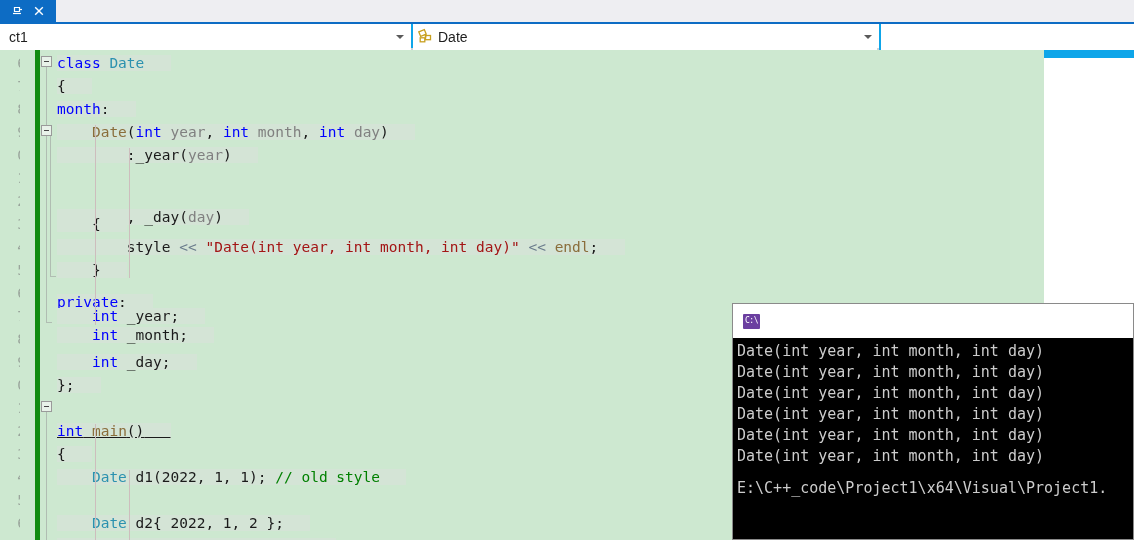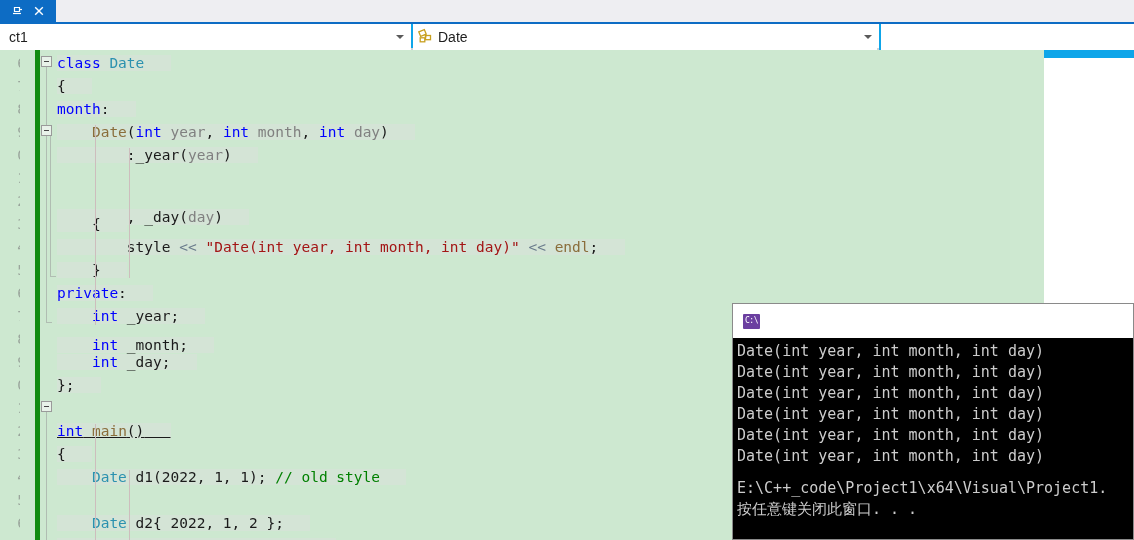--- a/index.html
+++ b/index.html
@@ -243,25 +243,25 @@
       <div class="lnrow" style="top: 117px;"><span>1</span></div>
       <div class="lnrow" style="top: 140px;"><span>2</span></div>
       <div class="coderow" style="top: 156px;"><span class="hl"><span class="n">        , _day(</span><span class="p">day</span><span class="n">)</span><span>   </span></span></div>
       <div class="lnrow" style="top: 163px;"><span>3</span></div>
       <div class="coderow" style="top: 163px;"><span class="hl"><span class="n">    {</span><span>   </span></span></div>
       <div class="lnrow" style="top: 186px;"><span>4</span></div>
       <div class="coderow" style="top: 186px;"><span class="hl"><span class="n">        style </span><span class="o">&lt;&lt;</span><span class="n"> </span><span class="s">"Date(int year, int month, int day)"</span><span class="n"> </span><span class="o">&lt;&lt;</span><span class="n"> </span><span class="f">endl</span><span class="n">;</span><span>   </span></span></div>
       <div class="lnrow" style="top: 209px;"><span>5</span></div>
       <div class="coderow" style="top: 209px;"><span class="hl"><span class="n">    }</span><span>   </span></span></div>
       <div class="lnrow" style="top: 232px;"><span>6</span></div>
-      <div class="coderow" style="top: 232px;"><span class="hl"><span class="k">private</span><span class="n">:</span><span>   </span></span></div>
+      <div class="coderow" style="top: 241px;"><span class="hl"><span class="k">private</span><span class="n">:</span><span>   </span></span></div>
       <div class="lnrow" style="top: 255px;"><span>7</span></div>
       <div class="coderow" style="top: 255px;"><span class="hl"><span class="n">    </span><span class="k">int</span><span class="n"> _year;</span><span>   </span></span></div>
       <div class="lnrow" style="top: 278px;"><span>8</span></div>
-      <div class="coderow" style="top: 284px;"><span class="hl"><span class="n">    </span><span class="k">int</span><span class="n"> _month;</span><span>   </span></span></div>
+      <div class="coderow" style="top: 274px;"><span class="hl"><span class="n">    </span><span class="k">int</span><span class="n"> _month;</span><span>   </span></span></div>
       <div class="lnrow" style="top: 301px;"><span>9</span></div>
       <div class="coderow" style="top: 301px;"><span class="hl"><span class="n">    </span><span class="k">int</span><span class="n"> _day;</span><span>   </span></span></div>
       <div class="lnrow" style="top: 324px;"><span>0</span></div>
       <div class="coderow" style="top: 324px;"><span class="hl"><span class="n">};</span><span>   </span></span></div>
       <div class="lnrow" style="top: 347px;"><span>1</span></div>
       <div class="coderow" style="top: 347px;"></div>
       <div class="lnrow" style="top: 370px;"><span>2</span></div>
       <div class="coderow" style="top: 370px; text-decoration: underline;"><span class="hl"><span class="k">int</span><span class="n"> </span><span class="f">main</span><span class="n">()</span><span>   </span></span></div>
       <div class="lnrow" style="top: 393px;"><span>3</span></div>
       <div class="coderow" style="top: 393px;"><span class="hl"><span class="n">{</span><span>   </span></span></div>
@@ -287,18 +287,17 @@
     <div class="console-body">
       <div id="console-host">
           <div class="cline">Date(int year, int month, int day)</div>
           <div class="cline">Date(int year, int month, int day)</div>
           <div class="cline">Date(int year, int month, int day)</div>
           <div class="cline">Date(int year, int month, int day)</div>
           <div class="cline">Date(int year, int month, int day)</div>
           <div class="cline">Date(int year, int month, int day)</div>
           <div class="cgap"></div>
           <div class="cline">E:\C++_code\Project1\x64\Visual\Project1.</div>
-          <div class="cline">按任意键关闭此窗口. . .</div>
         </div>
     </div>
   </div>
 
 </div>
 
 </body></html>

